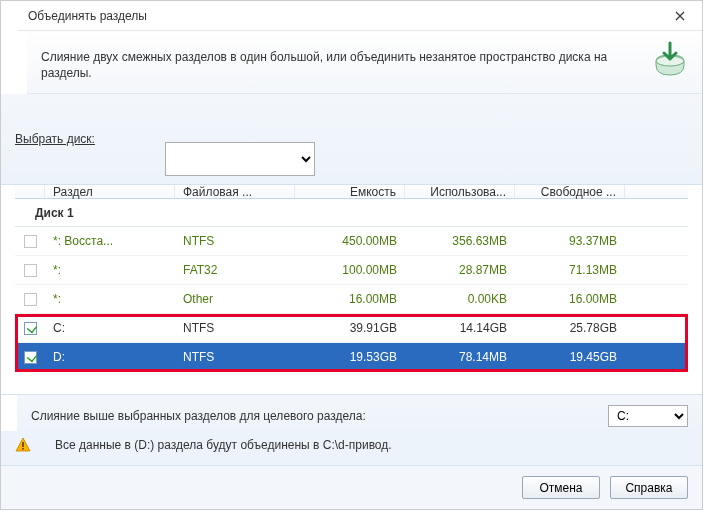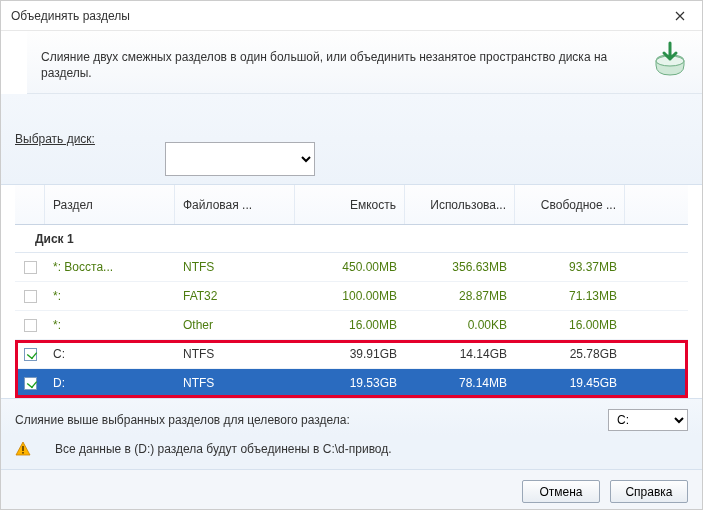--- a/index.html
+++ b/index.html
@@ -15,20 +15,21 @@
     overflow: hidden;
   }
 
   
   .titlebar {
     height: 30px;
     display: flex; align-items: center;
     padding: 0 0 0 10px;
     background: #fff;
     border-bottom: 1px solid #e8e8e8;
+    margin-left: 17px;
   }
   .titlebar .title { flex: 1; font-size: 12px; }
   .titlebar .close {
     width: 44px; height: 30px;
     display: flex; align-items: center; justify-content: center;
     font-size: 13px; color: #333;
   }
 
   
   .desc {
@@ -58,21 +59,21 @@
     margin-top: 40px;
   }
 
   
   .tablewrap { padding: 0 14px; }
   .grid-head, .row, .grouprow {
     display: flex; align-items: center;
     border-bottom: 1px solid #eef2f7;
   }
   .grid-head {
-    height: 40px;
+    height: 14px;
     border-bottom: 1px solid #c8d4e3;
     background: linear-gradient(#fdfdfe, #f6f9fd);
   }
   .grid-head .col {
     font-size: 12px; color: #333;
     border-right: 1px solid #e4ebf4;
     height: 100%;
     display: flex; align-items: center;
     padding: 0 8px;
   }
@@ -128,20 +129,21 @@
   .bodyarea {
     flex: 1;
     border-bottom: 1px solid #d6e1ee;
   }
 
   
   .targetrow {
     display: flex; align-items: center;
     padding: 10px 14px 4px 14px;
     background: linear-gradient(#f3f7fc, #edf3fa);
+    margin-left: 16px;
   }
   .targetrow label { flex: 1; }
   .targetrow select {
     width: 80px; height: 22px;
     border: 1px solid #abadb3;
     background: #fff;
     font-family: inherit; font-size: 12px;
     padding: 0 4px;
   }
 

